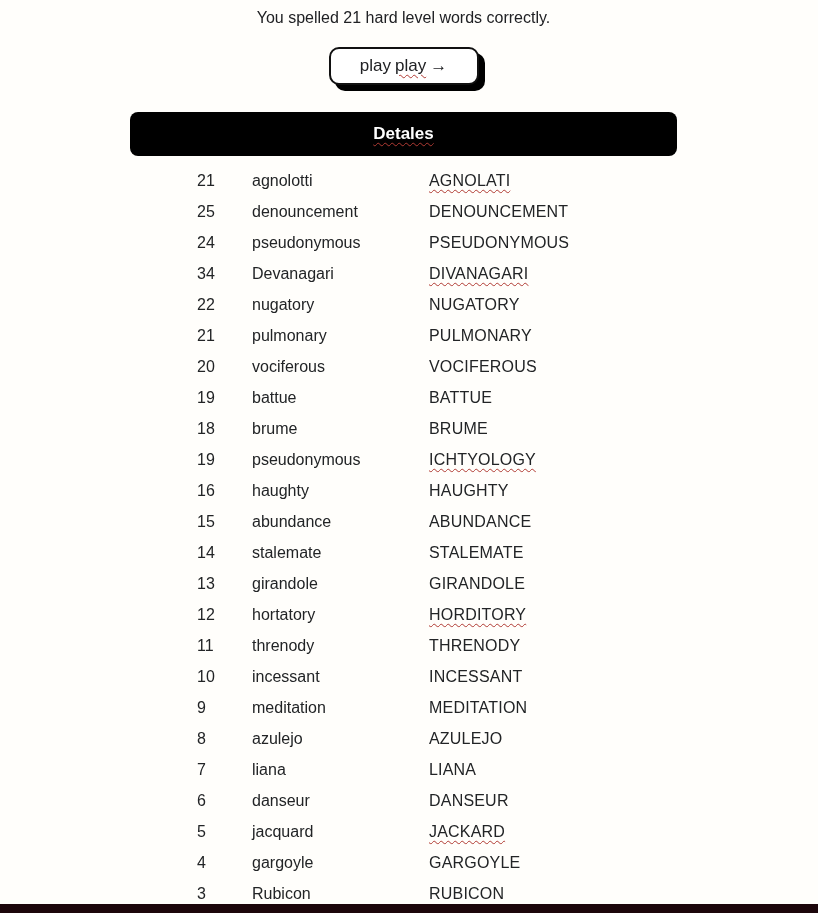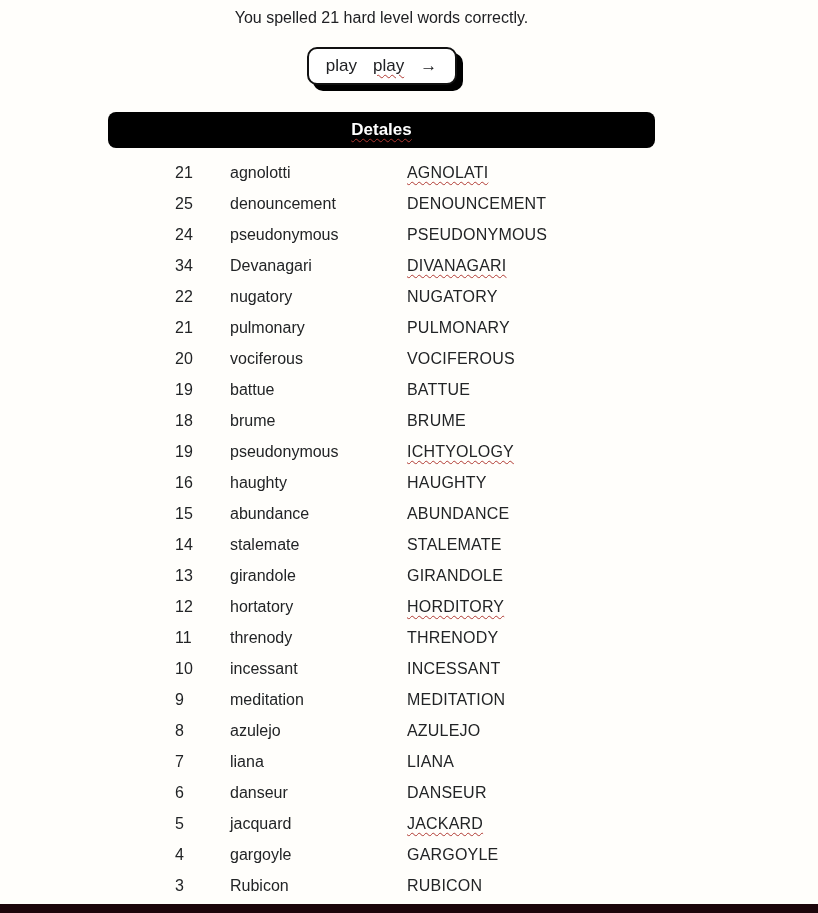--- a/index.html
+++ b/index.html
@@ -7,33 +7,34 @@
     width: 818px; height: 913px;
     background: #fffefb;
     font-family: "Liberation Sans", "DejaVu Sans", sans-serif;
     color: #222426;
     overflow: hidden;
     position: relative;
   }
   .content {
     width: 763px;
     position: relative;
+    margin-left: 22px;
   }
   .result-message {
     padding-top: 9px;
     text-align: center;
     font-size: 16px;
     line-height: 18px;
     color: #202124;
   }
   .play-button {
     display: flex;
     align-items: center;
     justify-content: center;
-    gap: 16px;
+    gap: 4px;
     margin: 20px auto 0 auto;
     width: 150px;
     height: 38px;
     background: #ffffff;
     border: 2px solid #111111;
     border-radius: 10px;
     box-shadow: 6px 6px 0 #000000;
     font-size: 17px;
     color: #202124;
     cursor: pointer;
@@ -42,21 +43,21 @@
   .misspelled {
     text-decoration-line: underline;
     text-decoration-style: wavy;
     text-decoration-color: #b03a33;
     text-decoration-thickness: 1px;
     text-underline-offset: 3px;
   }
   .details-banner {
     margin: 27px auto 0 auto;
     width: 547px;
-    height: 36px;
+    height: 44px;
     background: #000000;
     border-radius: 8px;
     display: flex;
     align-items: center;
     justify-content: center;
   }
   .details-banner-title {
     color: #ffffff;
     font-size: 17px;
     font-weight: bold;

